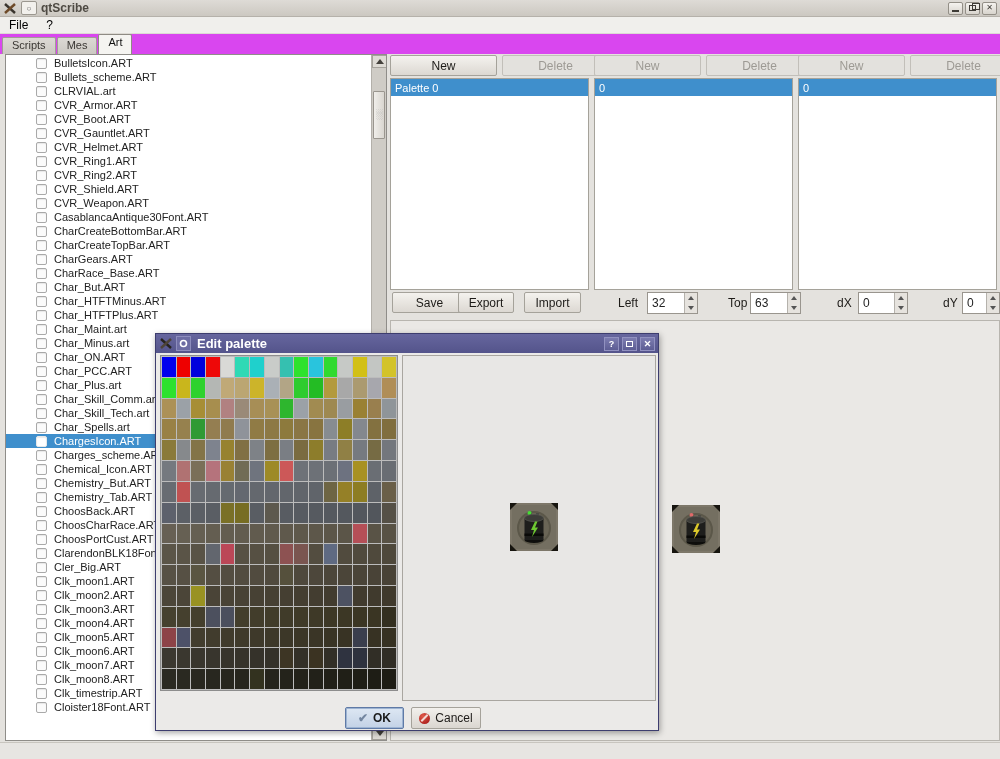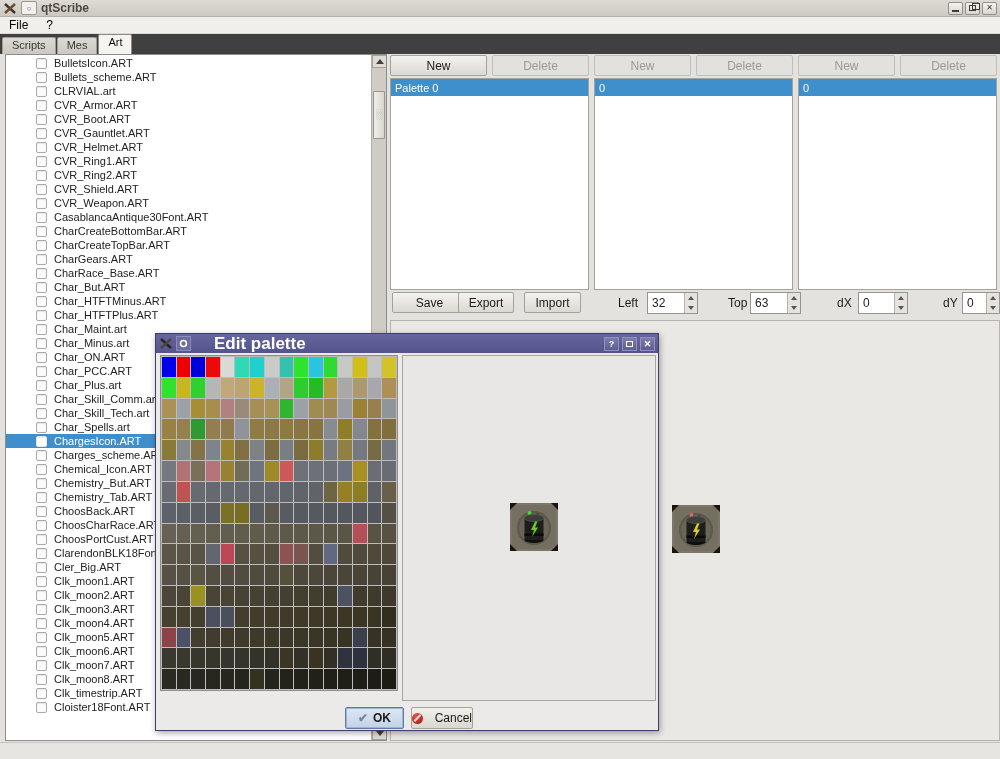--- a/index.html
+++ b/index.html
@@ -27,21 +27,21 @@
   .glyph-min { width:7px; height:0; border-bottom:2px solid #3e3b36; margin-top:5px; }
   .glyph-restore { width:7px; height:6px; border:1px solid #3e3b36; position:relative; }
   .glyph-restore:before { content:""; position:absolute; left:2px; top:-3px; width:6px; height:5px;
     border:1px solid #3e3b36; }
 
   .menubar { left:0; top:17px; width:1000px; height:17px; background:#f0efec;
     display:flex; align-items:center; gap:18px; padding:0 9px; border-bottom:1px solid #dddad4; }
   .menuitem { color:#000000; }
 
   .tabbar { left:0; top:34px; width:1000px; height:20px; display:flex; align-items:flex-end;
-    padding-left:2px; background:#404040; }
+    padding-left:2px; background:#d946ef; }
   .tab { height:17px; padding:1px 9px 0; background:linear-gradient(#dcd9d4,#ccc9c3);
     border:1px solid #a19d95; border-bottom:none; margin-right:1px; font-size:11px;
     color:#3a3733; border-radius:2px 2px 0 0; }
   .tab.active { height:20px; background:#f5f4f1; font-weight:normal; color:#111;
     border-color:#8f8b84; position:relative; z-index:2; }
 
   
   .filepanel { left:5px; top:54px; width:382px; height:687px; background:#fff;
     border:1px solid #8f8d89; overflow:hidden; }
   .filerows { position:absolute; left:0; top:1px; right:15px; bottom:0; }
@@ -64,21 +64,21 @@
     background:linear-gradient(90deg,#f0eeea,#d9d6d0); border:1px solid #9a968f; border-radius:1px; }
   .sthumb:after { content:"░"; color:#aaa; font-size:9px; position:absolute; left:2px; top:17px; }
 
   
   .pcol { position:absolute; top:55px; height:235px; }
   .pcol .btnrow { display:flex; gap:5px; }
   .btn { height:21px; background:linear-gradient(#f4f2ee,#dcd8d2); border:1px solid #a5a29a;
     border-radius:2px; font-size:12px; color:#1d1b18; display:flex; align-items:center;
     justify-content:center; }
   .btn.disabled { color:#9d9a94; background:#e3e1dd; border-color:#c2bfb9; }
-  .pcol .btn { width:97px; }
+  .pcol .btn { width:107px; }
   .listpanel { margin-top:2px; width:199px; height:212px; background:#fff; border:1px solid #a5a29a; }
   .selrow { height:17px; background:#3f8fcc; color:#fff; font-size:11px; display:flex;
     align-items:center; padding-left:4px; }
 
   
   .toolbar { left:390px; top:292px; width:610px; height:23px; }
   .toolbar .btn { position:absolute; top:0; }
   .tb-save { left:2px; width:75px; } .tb-export { left:68px; width:56px; } .tb-import { left:134px; width:57px; }
   .spinlabel { position:absolute; top:4px; font-size:12px; color:#1d1b18; }
   .spinbox { position:absolute; top:0; height:22px; background:#fff; border:1px solid #99958e;
@@ -93,41 +93,41 @@
   .preview { left:390px; top:320px; width:610px; height:421px; background:#eae8e5;
     border:1px solid #b8b5af; }
   .statusbar { left:0; top:742px; width:1000px; height:17px; background:#e7e5e2;
     border-top:1px solid #c8c5bf; }
 
   
   .dialog { left:155px; top:333px; width:504px; height:398px; background:#ebeae8;
     border:1px solid #3d3d6e; box-shadow:1px 2px 6px rgba(0,0,0,.35); z-index:10; }
   .dlg-titlebar { height:19px; background:linear-gradient(#66669e,#54548b);
     display:flex; align-items:center; gap:3px; padding:0 3px; }
-  .dlg-title { color:#fff; font-weight:bold; font-size:17px; margin-left:20px; }
+  .dlg-title { color:#fff; font-weight:bold; font-size:13px; margin-left:3px; }
   .dlg-iconbtn { width:15px; height:15px; background:#6c6ca3; border:1px solid #8d8dbd;
     display:flex; align-items:center; justify-content:center; }
   .dlg-winbtns { margin-left:auto; display:flex; gap:3px; }
   .dlg-winbtn { width:15px; height:14px; background:linear-gradient(#7c7cb0,#5d5d94);
     border:1px solid #9191c0; color:#fff; font-size:9px; font-weight:bold;
     display:flex; align-items:center; justify-content:center; }
   .glyph-max { width:7px; height:6px; border:1px solid #fff; }
   .palette-grid { position:absolute; left:4px; top:21px; width:238px; height:336px;
     display:grid; grid-template-columns:repeat(16,1fr); grid-auto-rows:1fr; gap:1px;
     background:#bcbcbc; border:1px solid #8d8d8d; padding:1px; }
   .pcell { width:100%; height:100%; }
   .dlg-preview { position:absolute; left:246px; top:21px; width:254px; height:346px;
     background:#e8e7e5; border:1px solid #a9a6a0; }
   .dlg-btn { position:absolute; top:373px; height:22px; display:flex; align-items:center;
     justify-content:center; gap:5px; font-size:12px; border-radius:2px; }
   .ok-btn { left:189px; width:59px; background:linear-gradient(#dde7f3,#c3d2e6);
     border:1px solid #5f7aa6; box-shadow:0 0 0 1px #9db4d2 inset; font-weight:bold; color:#1a1a1a; }
   .ok-check { color:#7386a0; font-size:12px; font-weight:bold; }
-  .cancel-btn { left:255px; width:62px; background:linear-gradient(#f2f0ec,#dad6d0);
-    border:1px solid #a5a29a; color:#1d1b18;justify-content:space-between; }
+  .cancel-btn { left:255px; width:70px; background:linear-gradient(#f2f0ec,#dad6d0);
+    border:1px solid #a5a29a; color:#1d1b18; }
   .cancel-ico { width:11px; height:11px; border-radius:50%;
     background:radial-gradient(circle at 35% 30%, #e05a4a, #a01010); position:relative; flex:0 0 auto; }
   .cancel-ico:after { content:""; position:absolute; left:1px; top:4.5px; width:9px; height:2px;
     background:#f3d9d4; transform:rotate(-45deg); }
 
   .batt { position:absolute; }
 </style>
 </head>
 <body>
 

